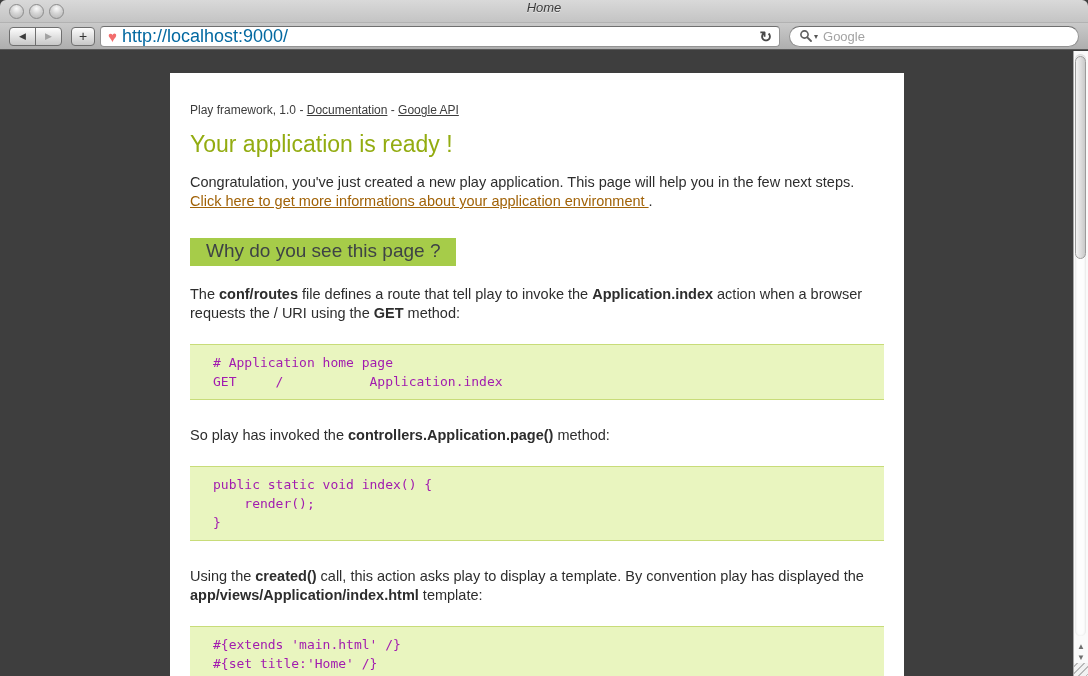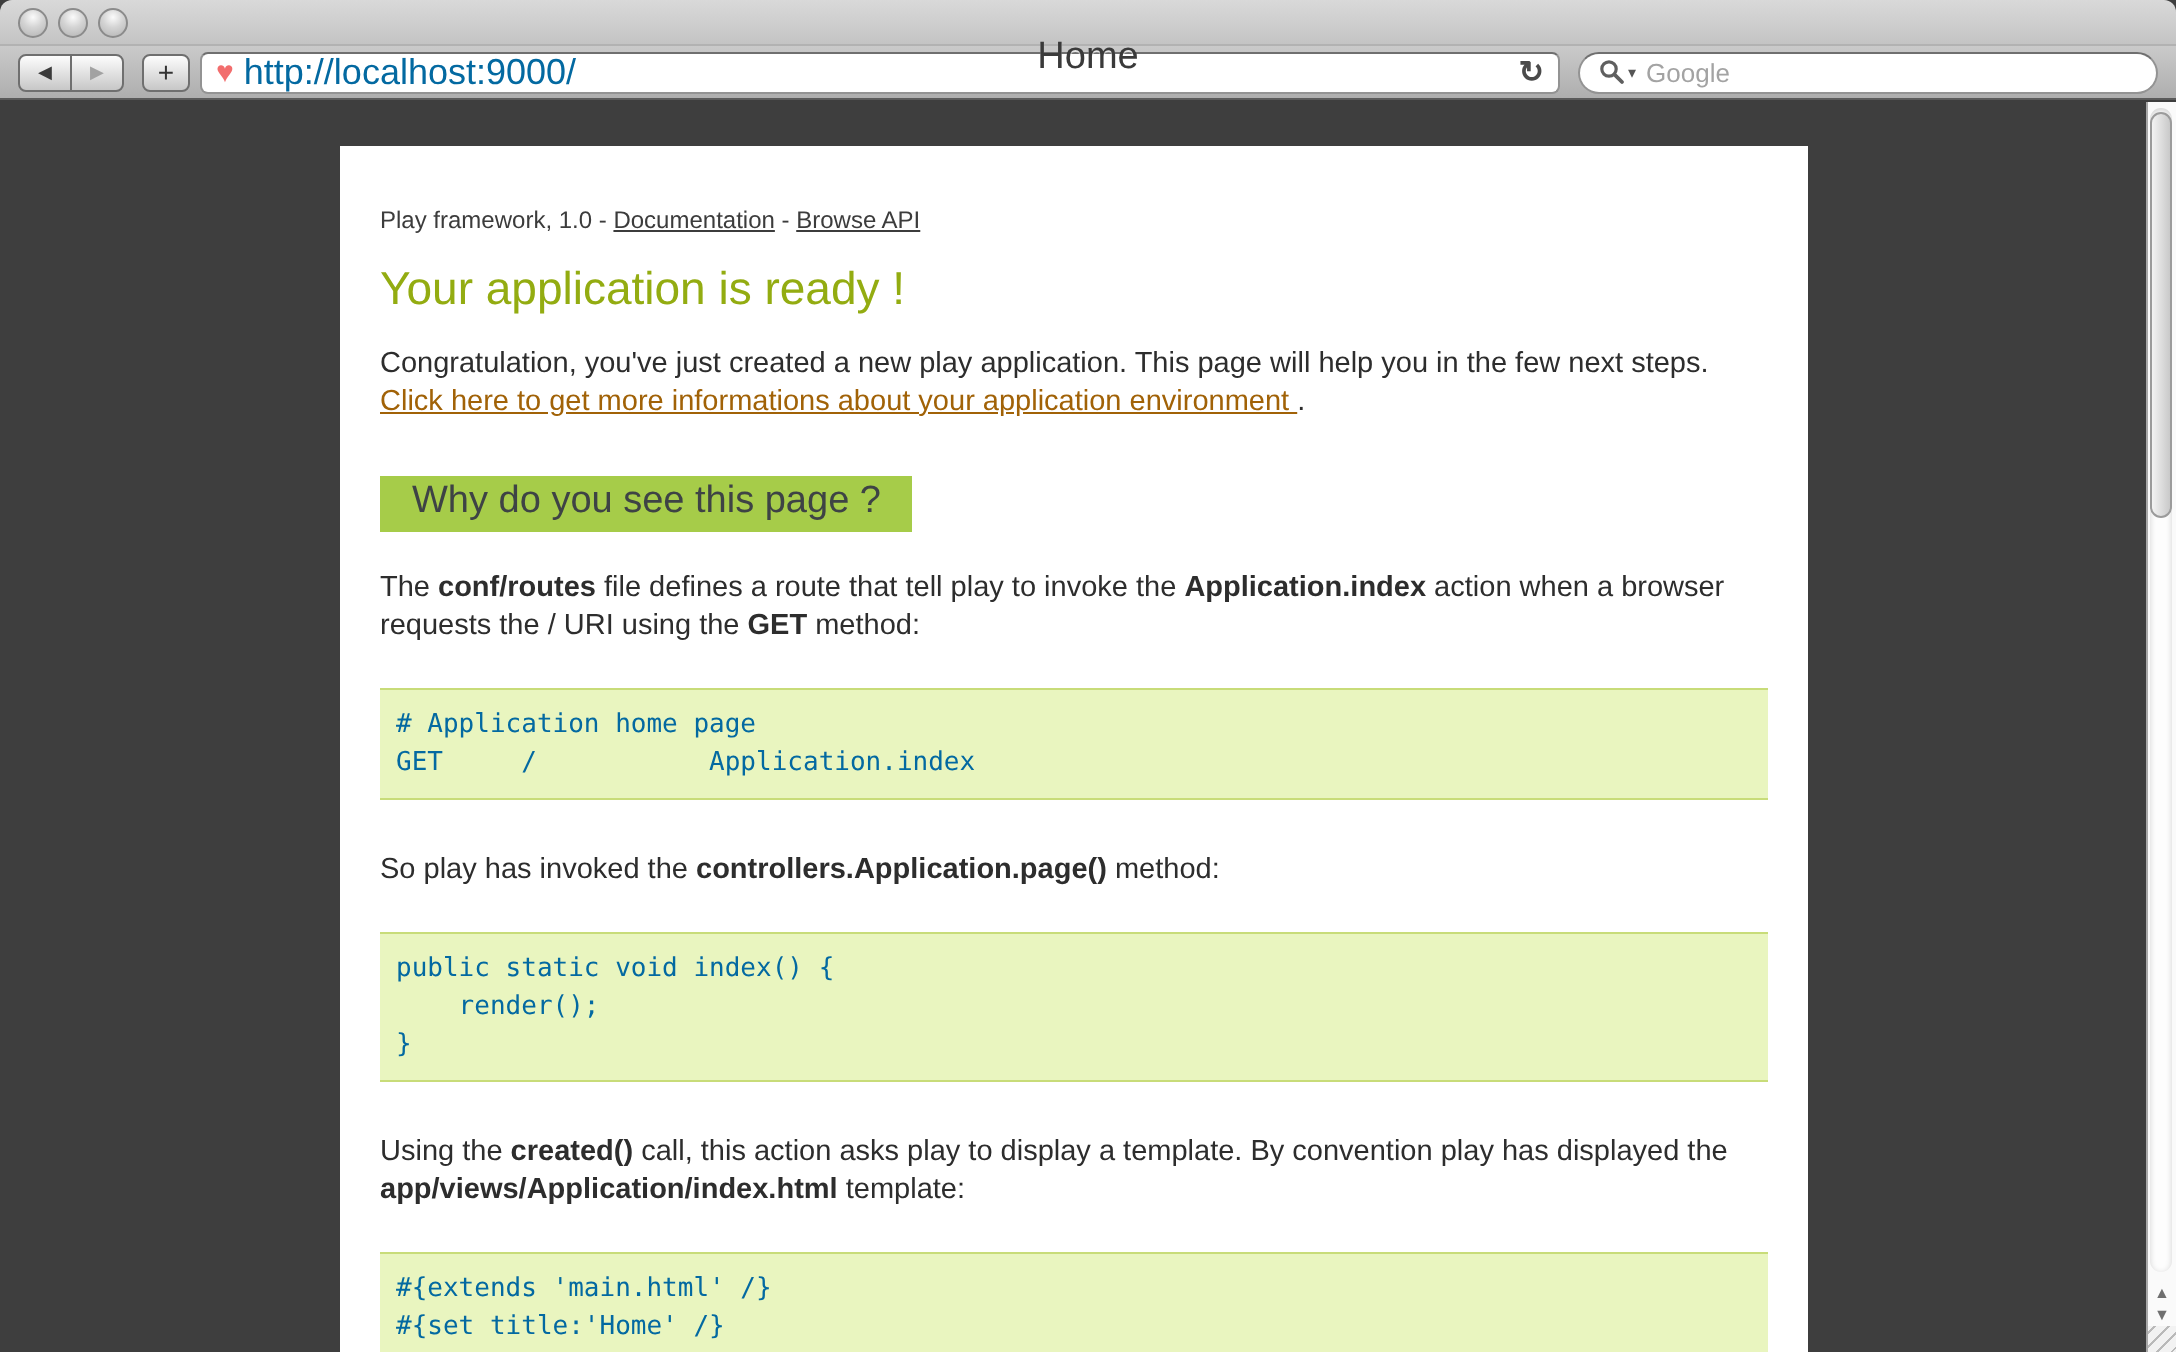--- a/index.html
+++ b/index.html
@@ -6,22 +6,22 @@
   html, body { width: 1088px; height: 676px; overflow: hidden; }
   body { font-family: "Liberation Sans", sans-serif; background: #3E3E3E; }
 
   .window { width: 1088px; height: 676px; border-radius: 6px 6px 0 0; overflow: hidden; position: relative; }
 
   
   .titlebar { height: 23px; background: linear-gradient(#D9D9D9, #C4C4C4); border-bottom: 1px solid #B2B2B2; position: relative; }
   .lights { position: absolute; left: 9px; top: 4px; display: flex; gap: 5px; }
   .light { width: 15px; height: 15px; border-radius: 50%; border: 1px solid #8B8B8B;
            background: radial-gradient(circle at 50% 28%, #FBFBFB 0%, #D4D4D4 45%, #B3B3B3 100%); display: inline-block; }
-  .wtitle { position: absolute; left: 0; right: 0; top: 18px; text-align: center; font-size: 19px; color: #3A3A3A;
-            text-shadow: 0 1px 0 rgba(255,255,255,.55); }
+  .wtitle { position: absolute; left: 0; right: 0; top: 0; text-align: center; font-size: 13px; color: #3A3A3A;
+            text-shadow: 0 1px 0 rgba(255,255,255,.55); font-style: italic; }
 
   
   .toolbar { height: 27px; background: linear-gradient(#CACACA, #AEAEAE); border-bottom: 1px solid #5A5A5A;
              display: flex; align-items: center; padding: 0 9px; }
   .seggroup { display: flex; width: 53px; height: 19px; border: 1px solid #6F6F6F; border-radius: 4px; overflow: hidden;
               background: linear-gradient(#FDFDFD, #C7C7C7); flex: none; }
   .seg { flex: 1; display: flex; align-items: center; justify-content: center; font-size: 9px; cursor: default; }
   .seg.fwd { border-left: 1px solid #6F6F6F; }
   .seg.back span { color: #3B3B3B; }
   .seg.fwd span { color: #A2A2A2; }
@@ -50,22 +50,22 @@
   .meta { font-size: 12px; color: #3C3C3C; }
   .meta a { color: #3C3C3C; }
   h1 { font-size: 23px; font-weight: 400; color: var(--accent, #93AC11); margin: 14px 0 15px; }
   .body { font-size: 14.5px; line-height: 19px; color: var(--body_text, #2D2D2D); }
   .body a { color: #a16207; }
   .h2wrap { margin-top: 27px; }
   .h2 { display: inline-block; background: var(--highlight, #A6CC49); color: #3E4345; font-size: 19px; padding: 2px 16px 4px; }
   .tight { margin-top: 19px; }
   .gap { margin-top: 26px; }
   pre { margin: 21px 0; background: var(--code_bg, #E9F5BF); border-top: 1px solid var(--code_border, #C8DC79);
-        border-bottom: 1px solid var(--code_border, #C8DC79); padding: 8px 8px; font-family: "DejaVu Sans Mono", monospace;
-        font-size: 13px; line-height: 19px; color: #0369a1; white-space: pre; }
+        border-bottom: 1px solid var(--code_border, #C8DC79); padding: 8px 23px; font-family: "DejaVu Sans Mono", monospace;
+        font-size: 13px; line-height: 19px; color: #a21caf; white-space: pre; }
 
   
   .scrollcol { position: absolute; top: 0; right: 0; width: 15px; bottom: 0; background: #FAFAFA; border-left: 1px solid #A8A8A8; }
   .groove { position: absolute; top: 3px; left: 1px; width: 11px; bottom: 40px; border-radius: 6px; background: #FDFDFD;
             box-shadow: inset 0 1px 3px rgba(0,0,0,.18); }
   .thumb { position: absolute; top: 5px; left: 1px; width: 11px; height: 203px; border-radius: 6px;
            background: linear-gradient(90deg, #F3F3F3, #C9C9C9); border: 1px solid #9B9B9B; }
   .arrows { position: absolute; bottom: 13px; left: 0; right: 0; text-align: center; color: #6F6F6F; }
   .arrows span { display: block; font-size: 8px; line-height: 11px; }
   .grip { position: absolute; bottom: 0; right: 0; width: 14px; height: 13px;
@@ -106,21 +106,21 @@
         <line x1="8.3" y1="8.3" x2="12" y2="12" stroke="#5F5F5F" stroke-width="1.9" stroke-linecap="round"></line>
       </svg>
       <span class="chev">▾</span>
       <input class="searchinput" type="text" placeholder="Google" style="">
     </div>
   </div>
 
   <div class="content">
 
     <div class="pagebox">
-      <p class="meta"><span>Play framework, 1.0</span><span> - </span><a href="#">Documentation</a><span> - </span><a href="#">Browse API</a></p>
+      <p class="meta"><span>Play framework, 1.0</span><span> - </span><a href="#">Documentation</a><span> - </span><a href="#">Google API</a></p>
 
       <h1>Your application is ready !</h1>
 
       <p class="body"><span>Congratulation, you've just created a new play application. This page will help you in the few next steps. </span><a href="#">Click here to get more informations about your application environment </a><span>.</span></p>
 
       <div class="h2wrap"><span class="h2">Why do you see this page ?</span></div>
 
       <p class="body tight"><span>The </span><b>conf/routes</b><span> file defines a route that tell play to invoke the </span><b>Application.index</b><span> action when a browser requests the / URI using the </span><b>GET</b><span> method:</span></p>
 
       <pre># Application home page

